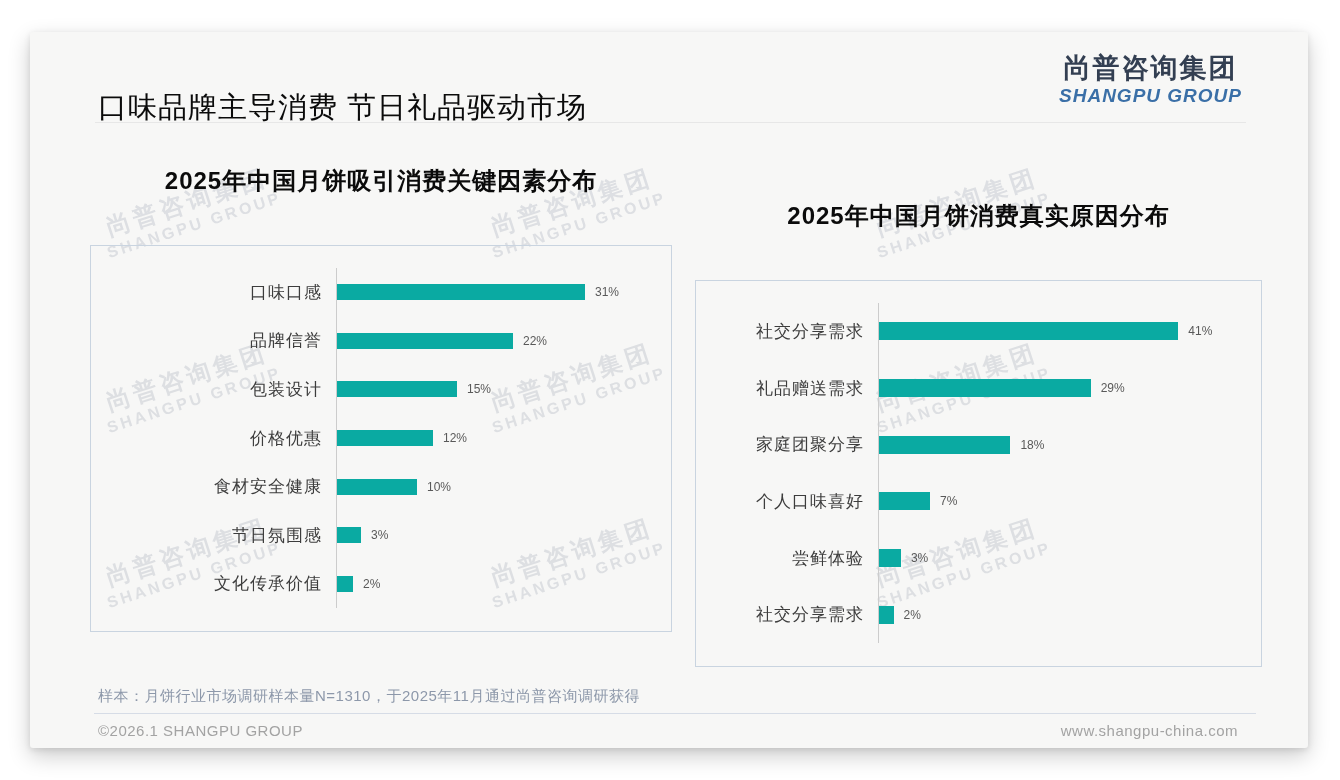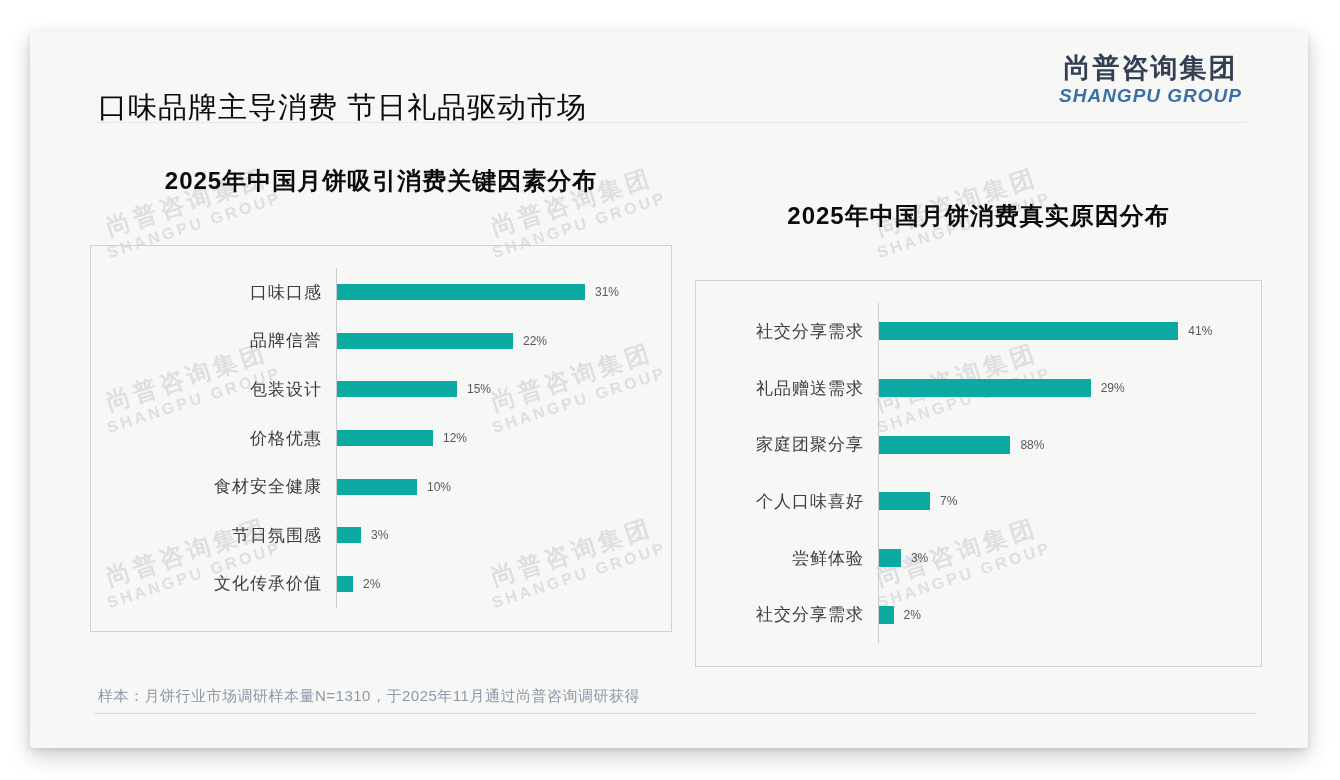--- a/index.html
+++ b/index.html
@@ -167,21 +167,21 @@
               <span class="bar-label">礼品赠送需求</span>
               <div class="bar-zone">
                 <div class="bar" style="width: 211.7px; background: rgb(10, 170, 162);"></div>
                 <span class="bar-value">29%</span>
               </div>
             </div>
             <div class="bar-row">
               <span class="bar-label">家庭团聚分享</span>
               <div class="bar-zone">
                 <div class="bar" style="width: 131.4px; background: rgb(10, 170, 162);"></div>
-                <span class="bar-value">88%</span>
+                <span class="bar-value">18%</span>
               </div>
             </div>
             <div class="bar-row">
               <span class="bar-label">个人口味喜好</span>
               <div class="bar-zone">
                 <div class="bar" style="width: 51.1px; background: rgb(10, 170, 162);"></div>
                 <span class="bar-value">7%</span>
               </div>
             </div>
             <div class="bar-row">
@@ -197,15 +197,19 @@
                 <div class="bar" style="width: 14.6px; background: rgb(10, 170, 162);"></div>
                 <span class="bar-value">2%</span>
               </div>
             </div>
           </div>
       </div>
     </div>
 
     <div class="note">样本：月饼行业市场调研样本量N=1310，于2025年11月通过尚普咨询调研获得</div>
     <div class="footer-divider"></div>
+    <div class="footer">
+      <span>©2026.1 SHANGPU GROUP</span>
+      <span>www.shangpu-china.com</span>
+    </div>
 
   </div>
 </div>
 
 </body></html>

